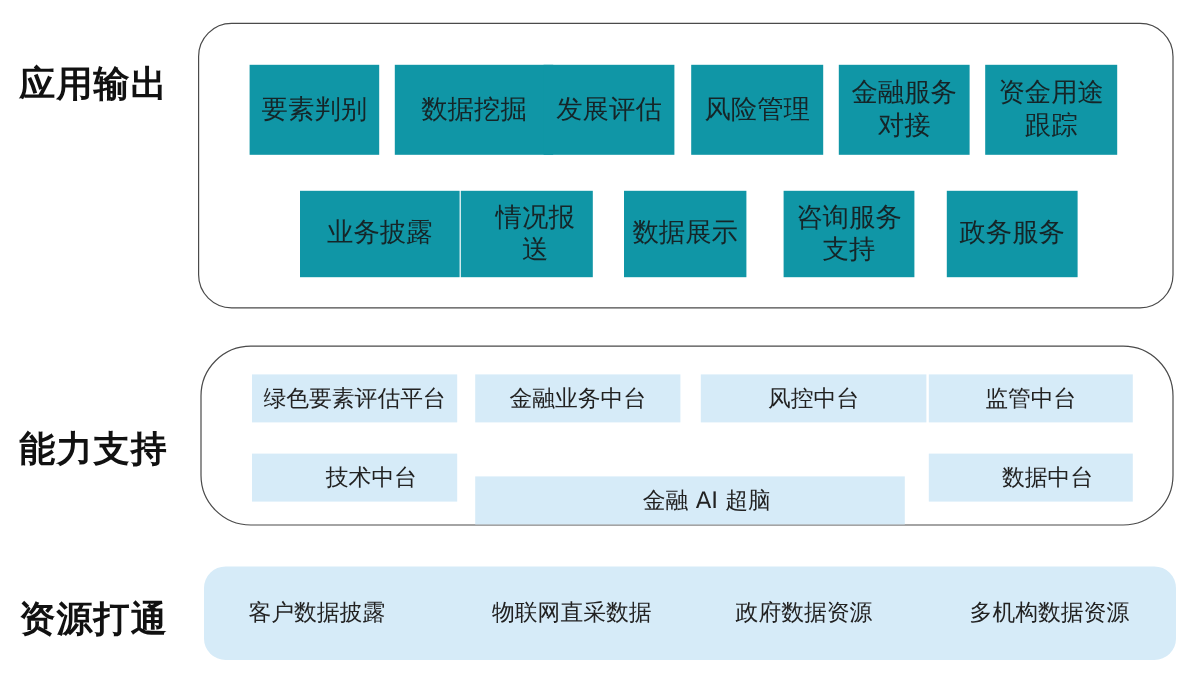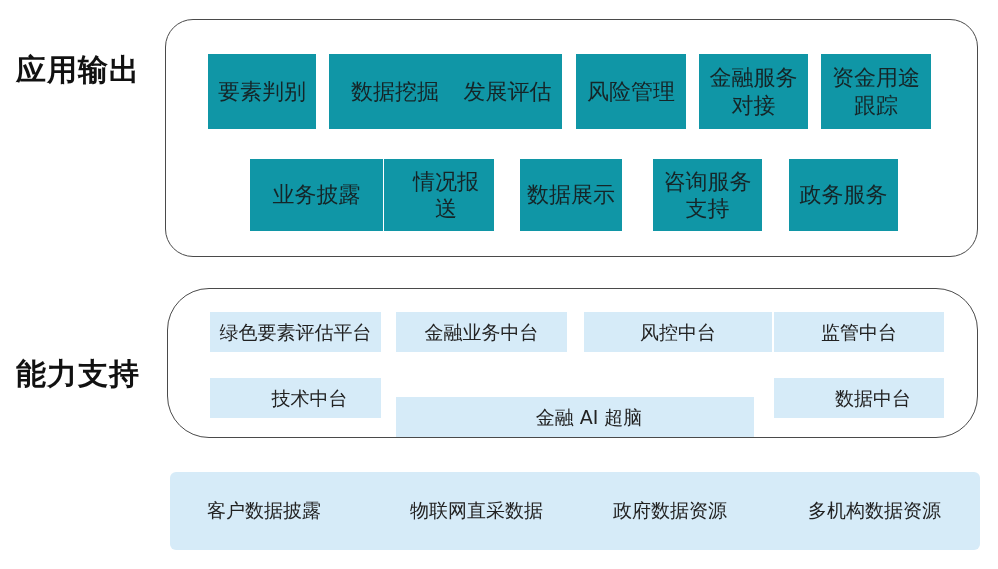--- a/index.html
+++ b/index.html
@@ -49,21 +49,21 @@
     display: flex;
     align-items: center;
     justify-content: center;
     text-align: center;
     font-size: 19px;
     line-height: 1.2;
   }
   .band {
     position: absolute;
     background: #d6ebf8;
-    border-radius: 6px;
+    border-radius: 18px;
   }
   .band-item {
     position: absolute;
     top: 50%;
     transform: translateY(-50%);
     font-size: 19px;
     color: #222222;
     white-space: nowrap;
   }
 
@@ -133,20 +133,21 @@
     <div class="blue-box c-r1 c1">绿色要素评估平台</div>
     <div class="blue-box c-r1 c2">金融业务中台</div>
     <div class="blue-box c-r1 c3">风控中台</div>
     <div class="blue-box c-r1 c4">监管中台</div>
 
     <div class="blue-box c-r2 c5">技术中台</div>
     <div class="blue-box c-r2 c6">金融 AI 超脑</div>
     <div class="blue-box c-r2 c7">数据中台</div>
   </div>
 
+  <div class="section-label label-res">资源打通</div>
 
   <div class="band band-res">
     <div class="band-item i1">客户数据披露</div>
     <div class="band-item i2">物联网直采数据</div>
     <div class="band-item i3">政府数据资源</div>
     <div class="band-item i4">多机构数据资源</div>
   </div>
 
 </div>
 

